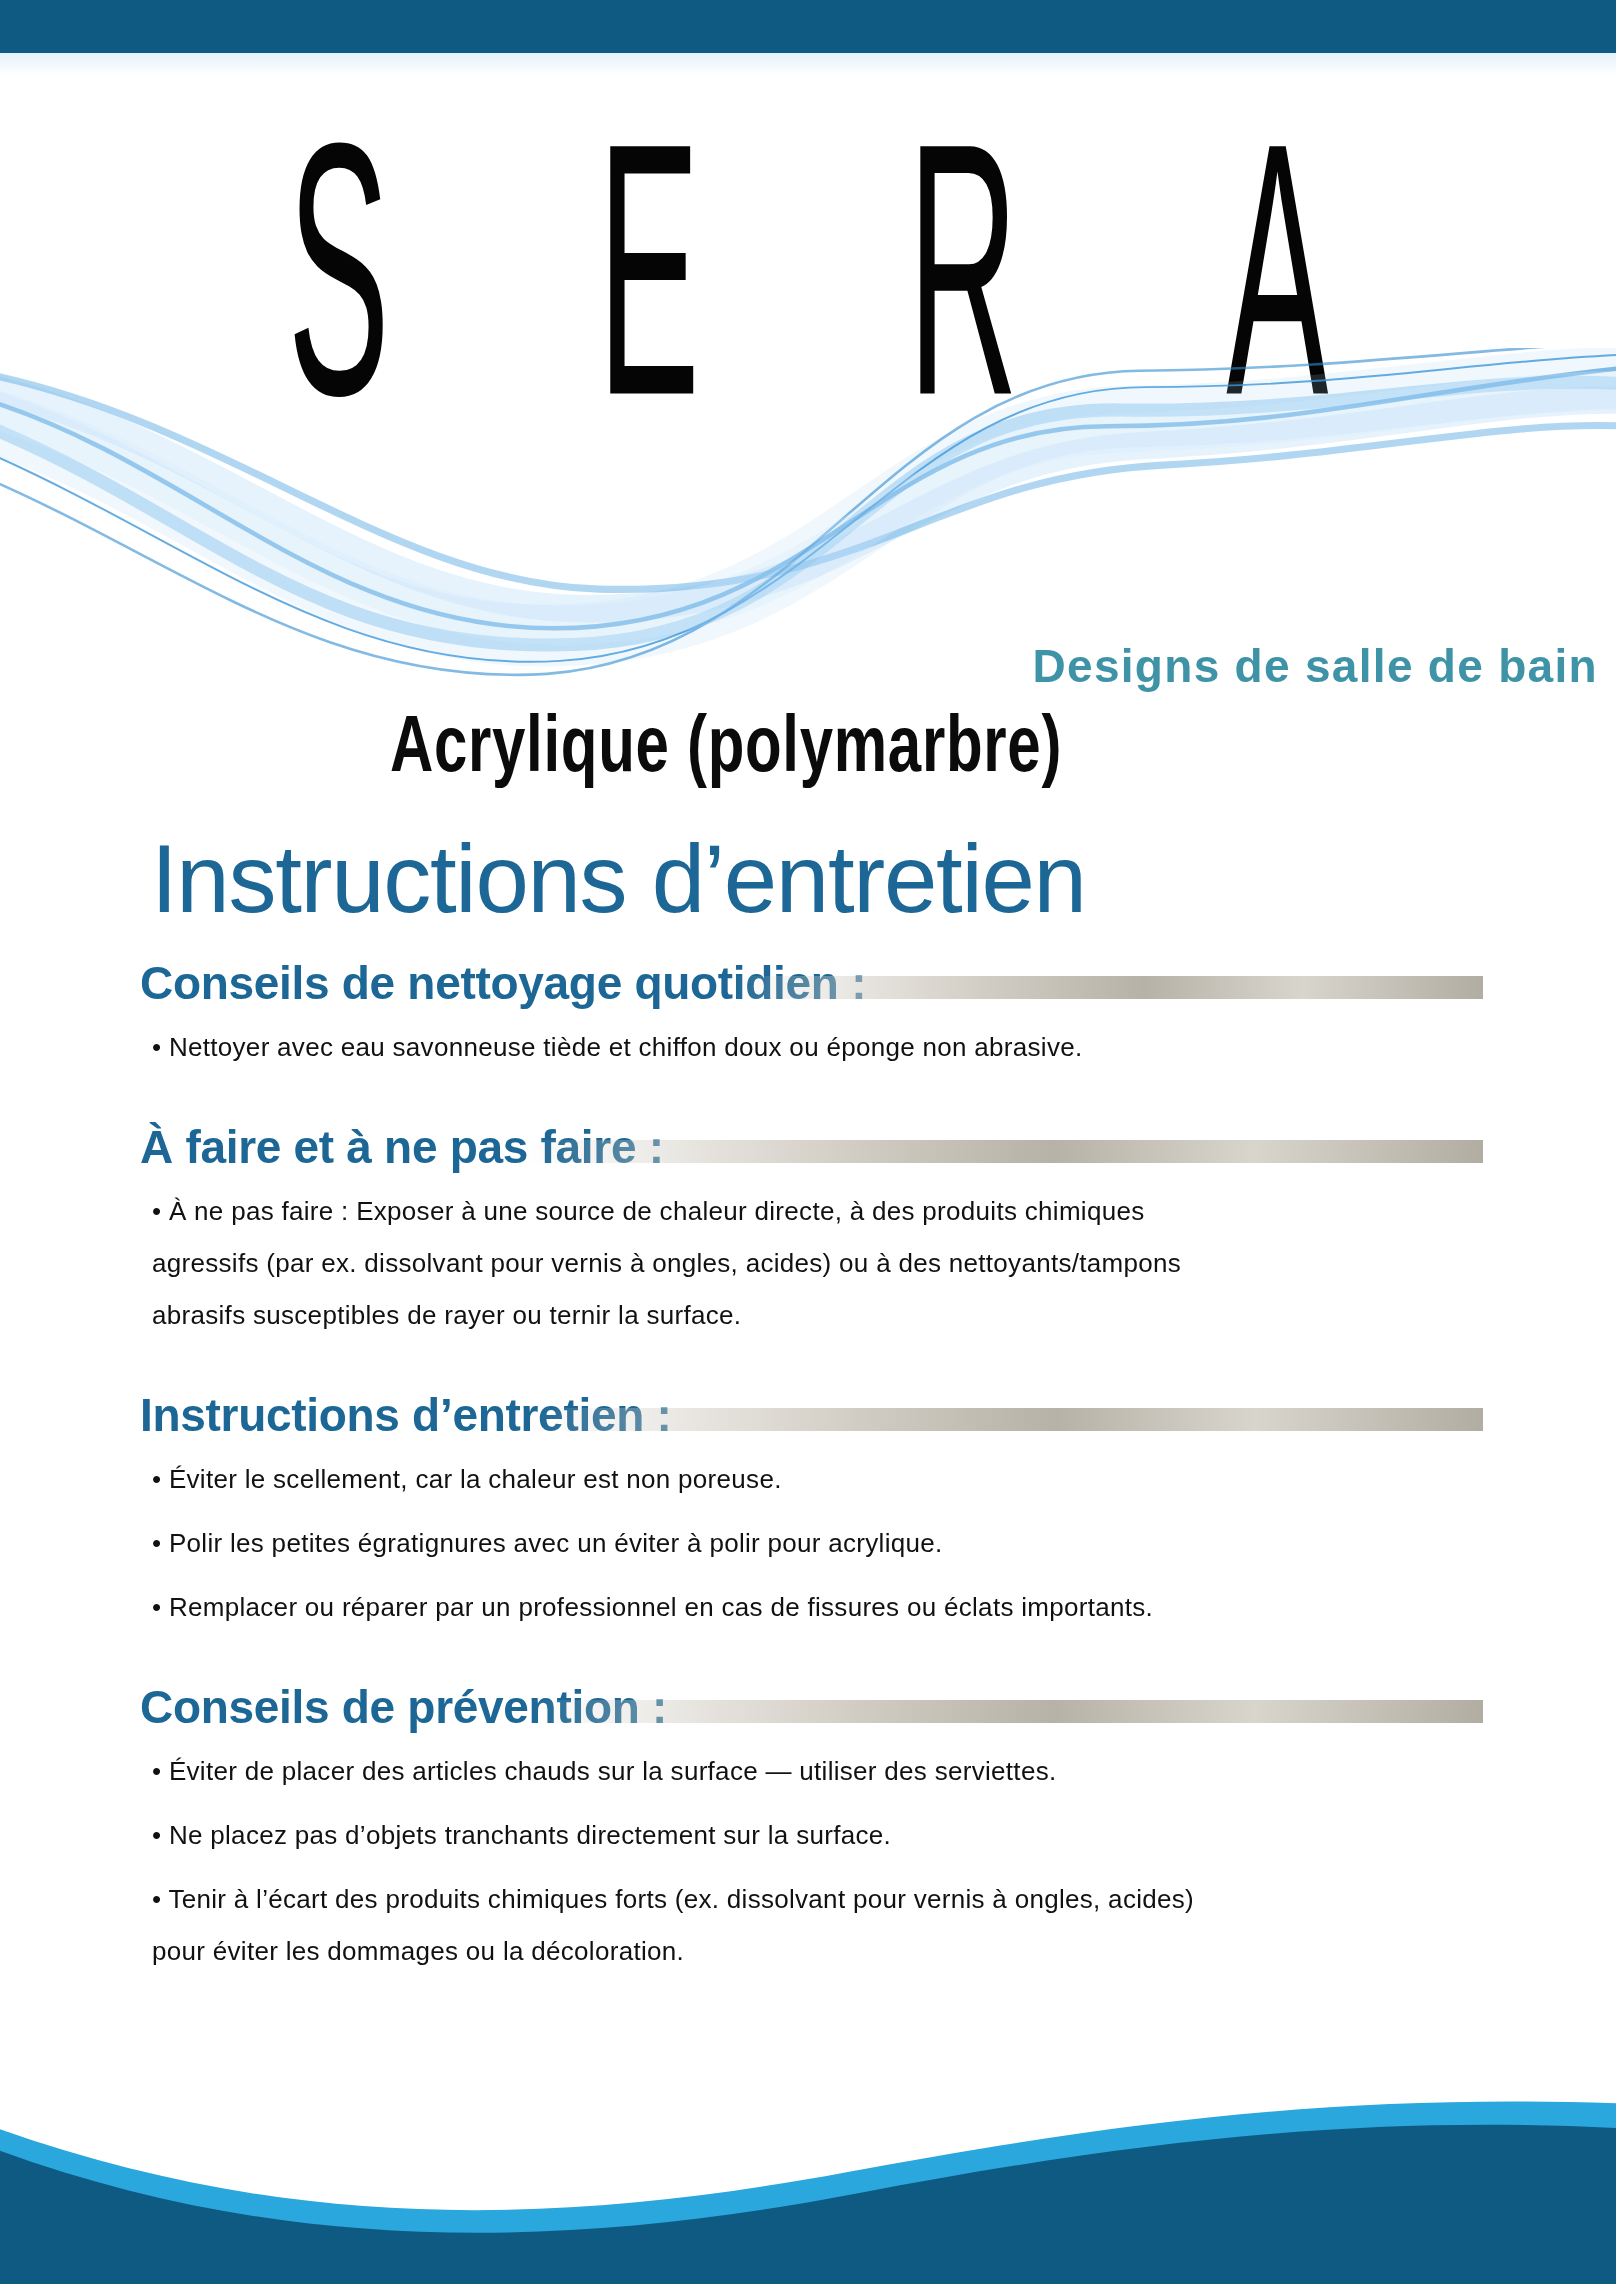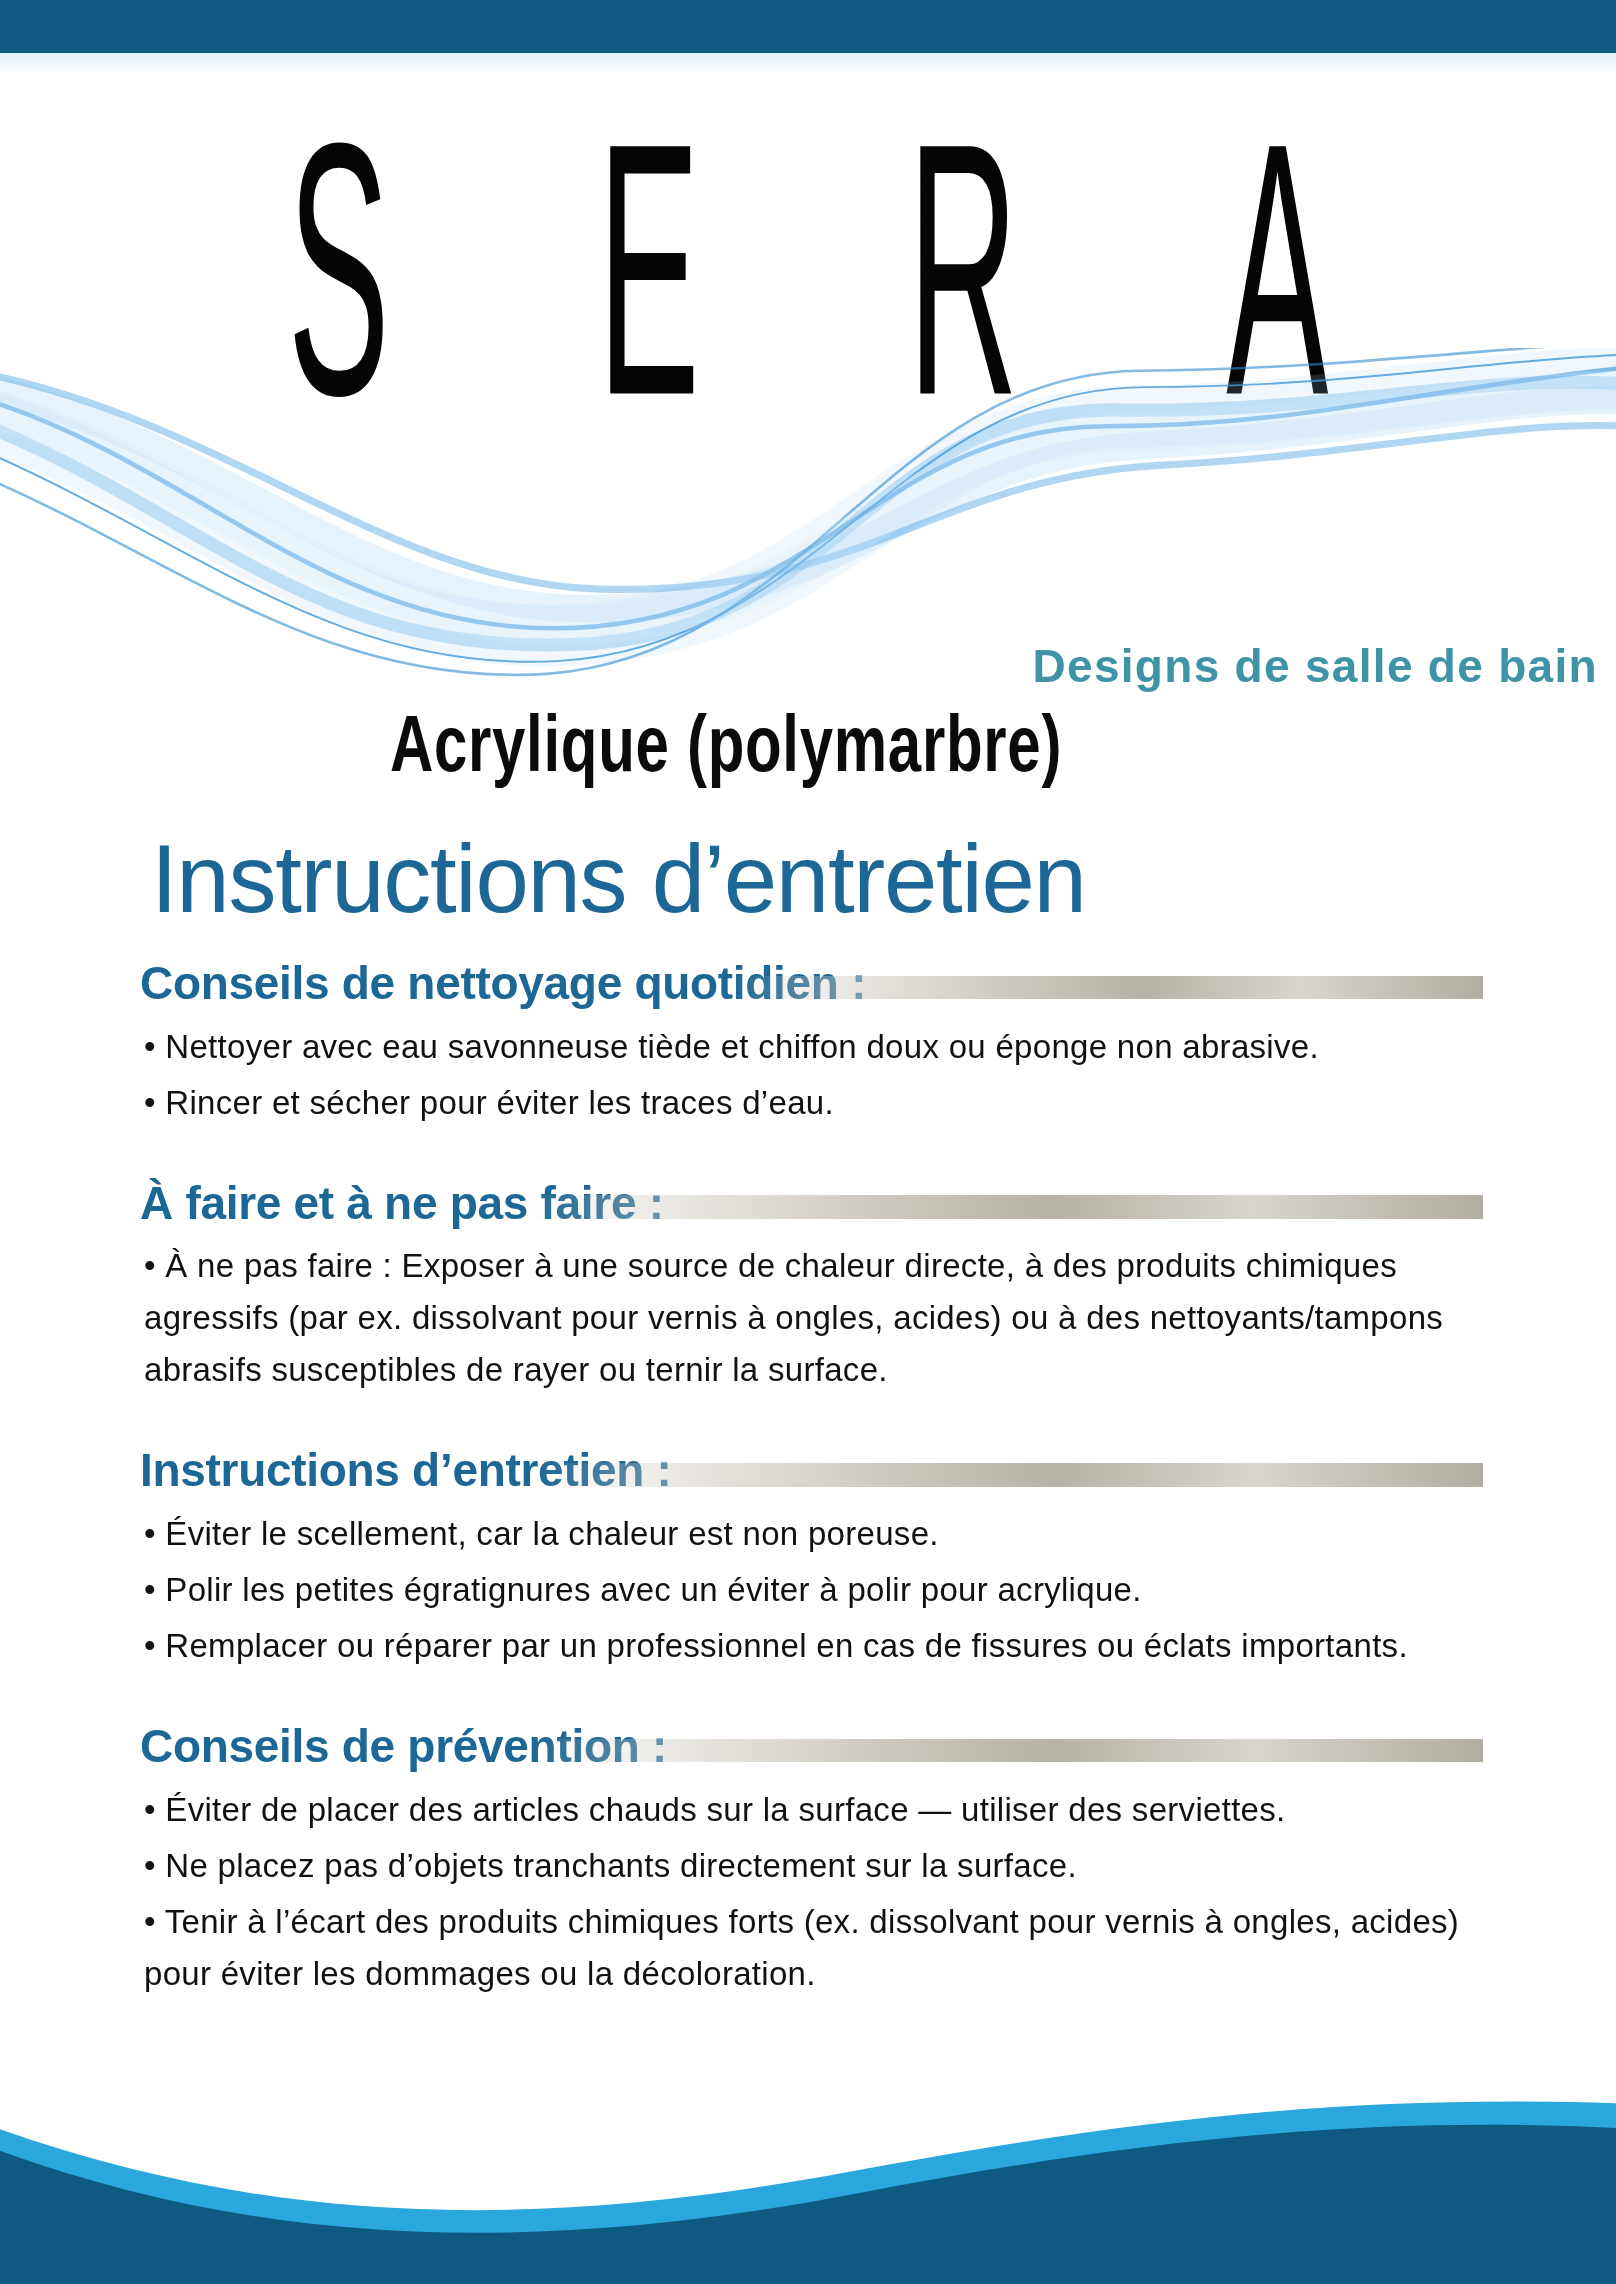--- a/index.html
+++ b/index.html
@@ -39,21 +39,21 @@
   
   .content{position:absolute;top:957px;left:140px;width:1343px;}
   section + section{margin-top:48px;}
   .sec-head-row{display:flex;align-items:center;margin:0 0 11.7px 0;}
   .sec-head-row h2{margin:0;font-size:46px;line-height:52px;font-weight:700;
     color:#1C6795;white-space:nowrap;letter-spacing:-0.3px;}
   .head-bar{flex:1;height:23.4px;margin-left:-137px;margin-top:9px;
     background:linear-gradient(to right,
       rgba(210,205,196,0) 0%, rgba(210,205,196,0.55) 18%,
       #d2cdc4 34%, #b7b2a7 55%, #d8d5cd 76%, #b2ada2 100%);}
-  .bullet{margin:4px;font-size:33px;line-height:52px;color:#111111;
+  .bullet{margin:12px;font-size:26px;line-height:52px;color:#111111;
     letter-spacing:0.3px;white-space:pre-line;}
 
   
   .footer-wave{position:absolute;left:0;top:2089px;width:1616px;height:195px;display:block;}
 </style>
 </head>
 <body>
 
 <div class="page">
 
@@ -87,21 +87,20 @@
   <h1 class="main-title">Instructions d’entretien</h1>
 
   <div class="content">
 
     <section>
       <div class="sec-head-row">
         <h2>Conseils de nettoyage quotidien :</h2>
         <div class="head-bar"></div>
       </div>
       <p class="bullet">• Nettoyer avec eau savonneuse tiède et chiffon doux ou éponge non abrasive.</p>
-      <p class="bullet">• Rincer et sécher pour éviter les traces d’eau.</p>
     </section>
 
     <section>
       <div class="sec-head-row">
         <h2>À faire et à ne pas faire :</h2>
         <div class="head-bar"></div>
       </div>
       <p class="bullet">• À ne pas faire : Exposer à une source de chaleur directe, à des produits chimiques
 agressifs (par ex. dissolvant pour vernis à ongles, acides) ou à des nettoyants/tampons
 abrasifs susceptibles de rayer ou ternir la surface.</p>

